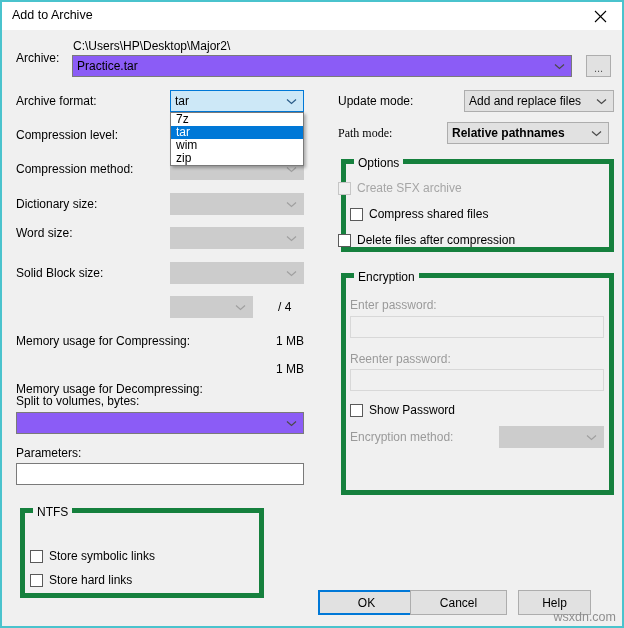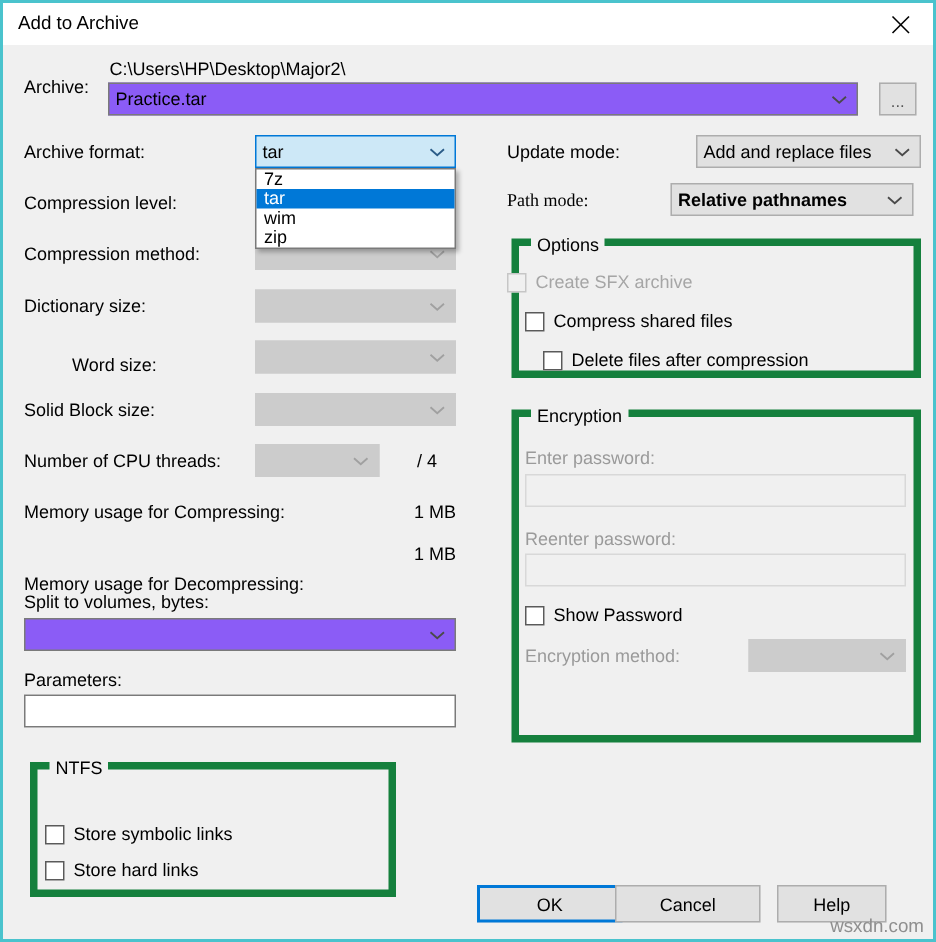--- a/index.html
+++ b/index.html
@@ -296,41 +296,40 @@
     <div class="lbl" style="left:14px; top:167px;">Dictionary size:</div>
     <div class="combo disabled" style="left:168px; top:163px; width:134px;">
       <span></span>
       <span class="arrow">
         <svg width="11" height="7" viewBox="0 0 11 7">
             <polyline points="1,1.5 5.5,5.5 10,1.5" fill="none" stroke="#a0a0a0" stroke-width="1.2"></polyline>
           </svg>
       </span>
     </div>
 
-    <div class="lbl" style="left:14px; top:206px;margin-left:32px;">Word size:</div>
+    <div class="lbl" style="left:14px; top:196px;">Word size:</div>
     <div class="combo disabled" style="left:168px; top:197px; width:134px;">
       <span></span>
       <span class="arrow">
         <svg width="11" height="7" viewBox="0 0 11 7">
             <polyline points="1,1.5 5.5,5.5 10,1.5" fill="none" stroke="#a0a0a0" stroke-width="1.2"></polyline>
           </svg>
       </span>
     </div>
 
     <div class="lbl" style="left:14px; top:236px;">Solid Block size:</div>
     <div class="combo disabled" style="left:168px; top:232px; width:134px;">
       <span></span>
       <span class="arrow">
         <svg width="11" height="7" viewBox="0 0 11 7">
             <polyline points="1,1.5 5.5,5.5 10,1.5" fill="none" stroke="#a0a0a0" stroke-width="1.2"></polyline>
           </svg>
       </span>
     </div>
 
-    <div class="lbl" style="left:14px; top:270px;">Number of CPU threads:</div>
     <div class="combo disabled" style="left:168px; top:266px; width:83px;">
       <span></span>
       <span class="arrow">
         <svg width="11" height="7" viewBox="0 0 11 7">
             <polyline points="1,1.5 5.5,5.5 10,1.5" fill="none" stroke="#a0a0a0" stroke-width="1.2"></polyline>
           </svg>
       </span>
     </div>
     <div class="lbl" style="left:276px; top:270px;">/ 4</div>
 
@@ -389,21 +388,21 @@
       <div class="group-title">Options</div>
     </div>
     <div class="cb dis" style="left:336px; top:151px;">
       <span class="box"></span>
       <span class="cbl">Create SFX archive</span>
     </div>
     <div class="cb" style="left:348px; top:177px;">
       <span class="box"></span>
       <span class="cbl">Compress shared files</span>
     </div>
-    <div class="cb" style="left:360px; top:203px;align-items:center;">
+    <div class="cb" style="left:336px; top:203px;align-items:center;">
       <span class="box"></span>
       <span class="cbl">Delete files after compression</span>
     </div>
 
     <div class="group" style="left:339px; top:243px; width:273px; height:222px;">
       <div class="group-title">Encryption</div>
     </div>
     <div class="lbl dis" style="left:348px; top:268px;">Enter password:</div>
     <div class="txtbox disabled" style="left:348px; top:286px; width:254px;"></div>
 

